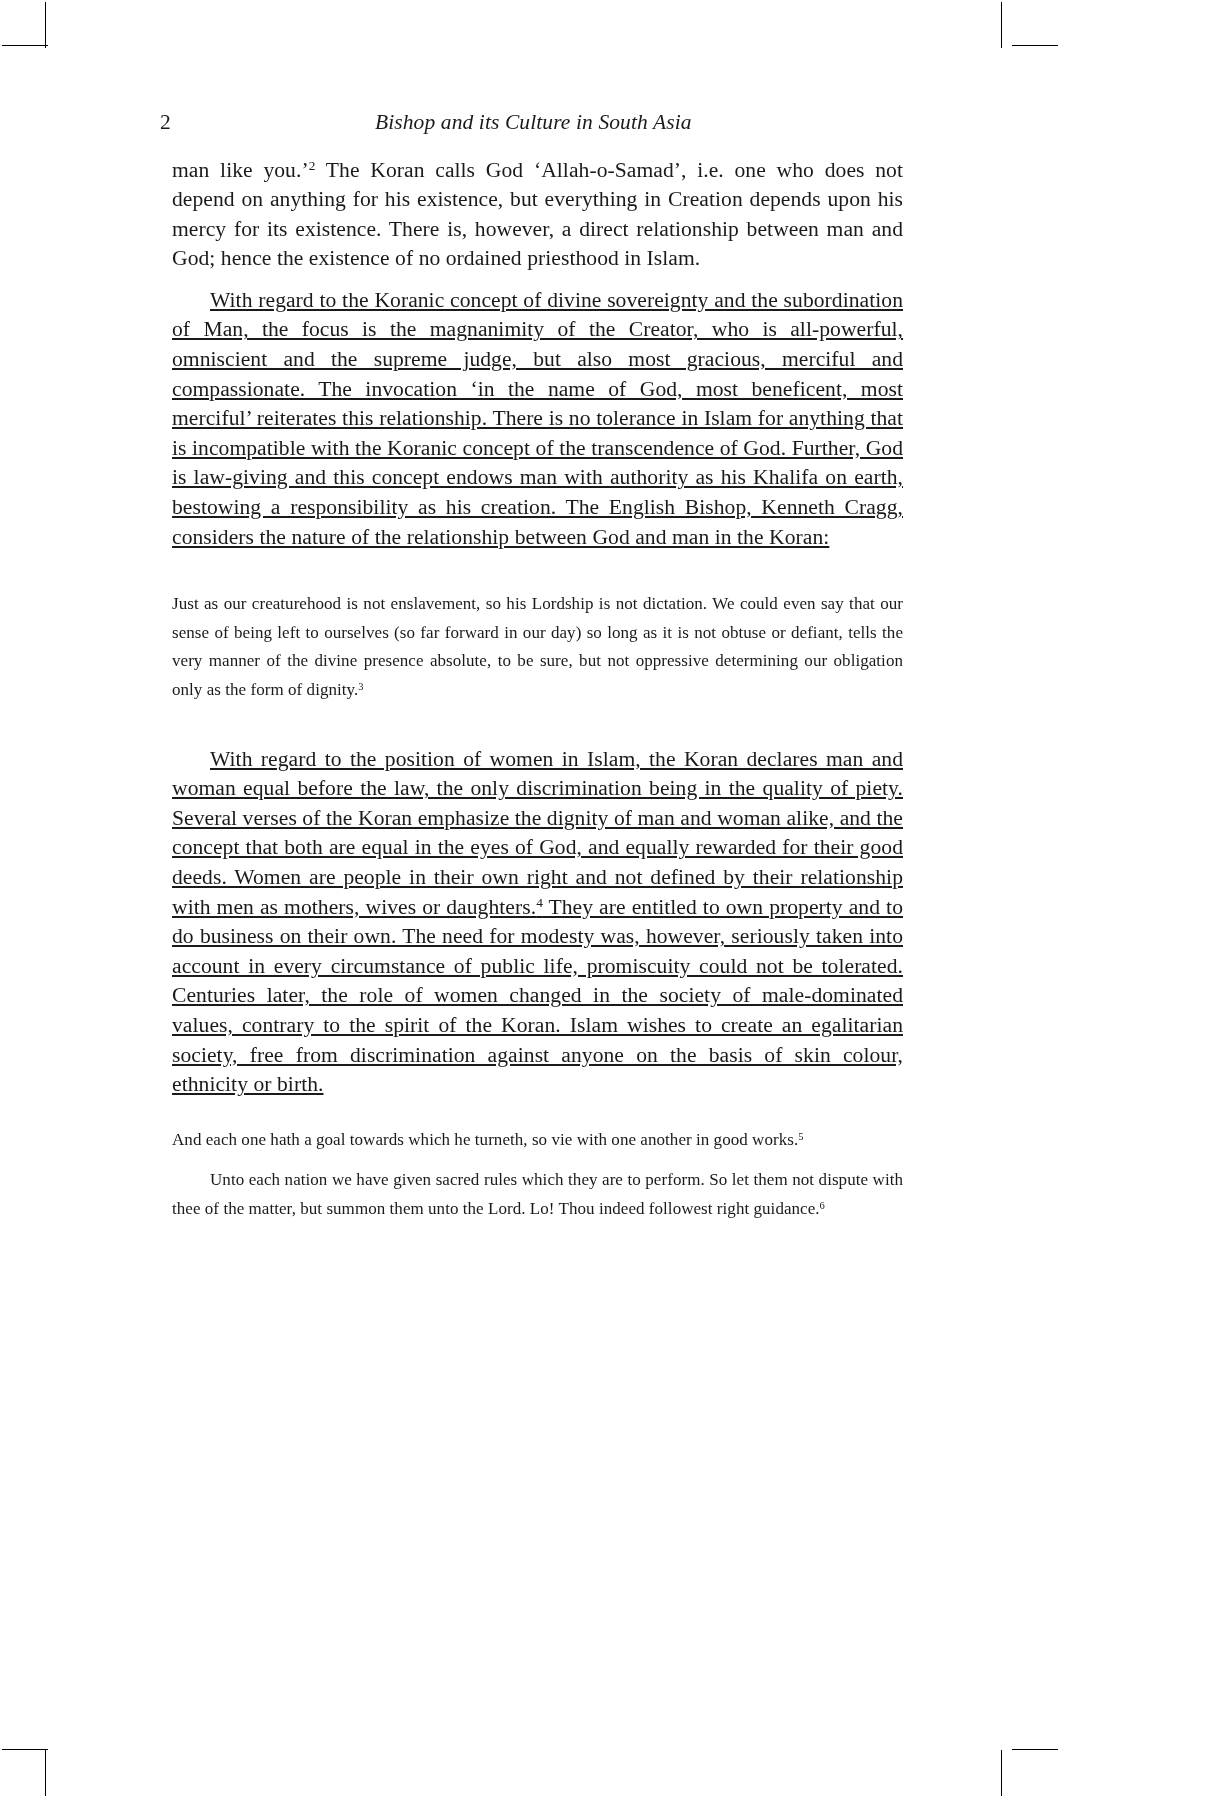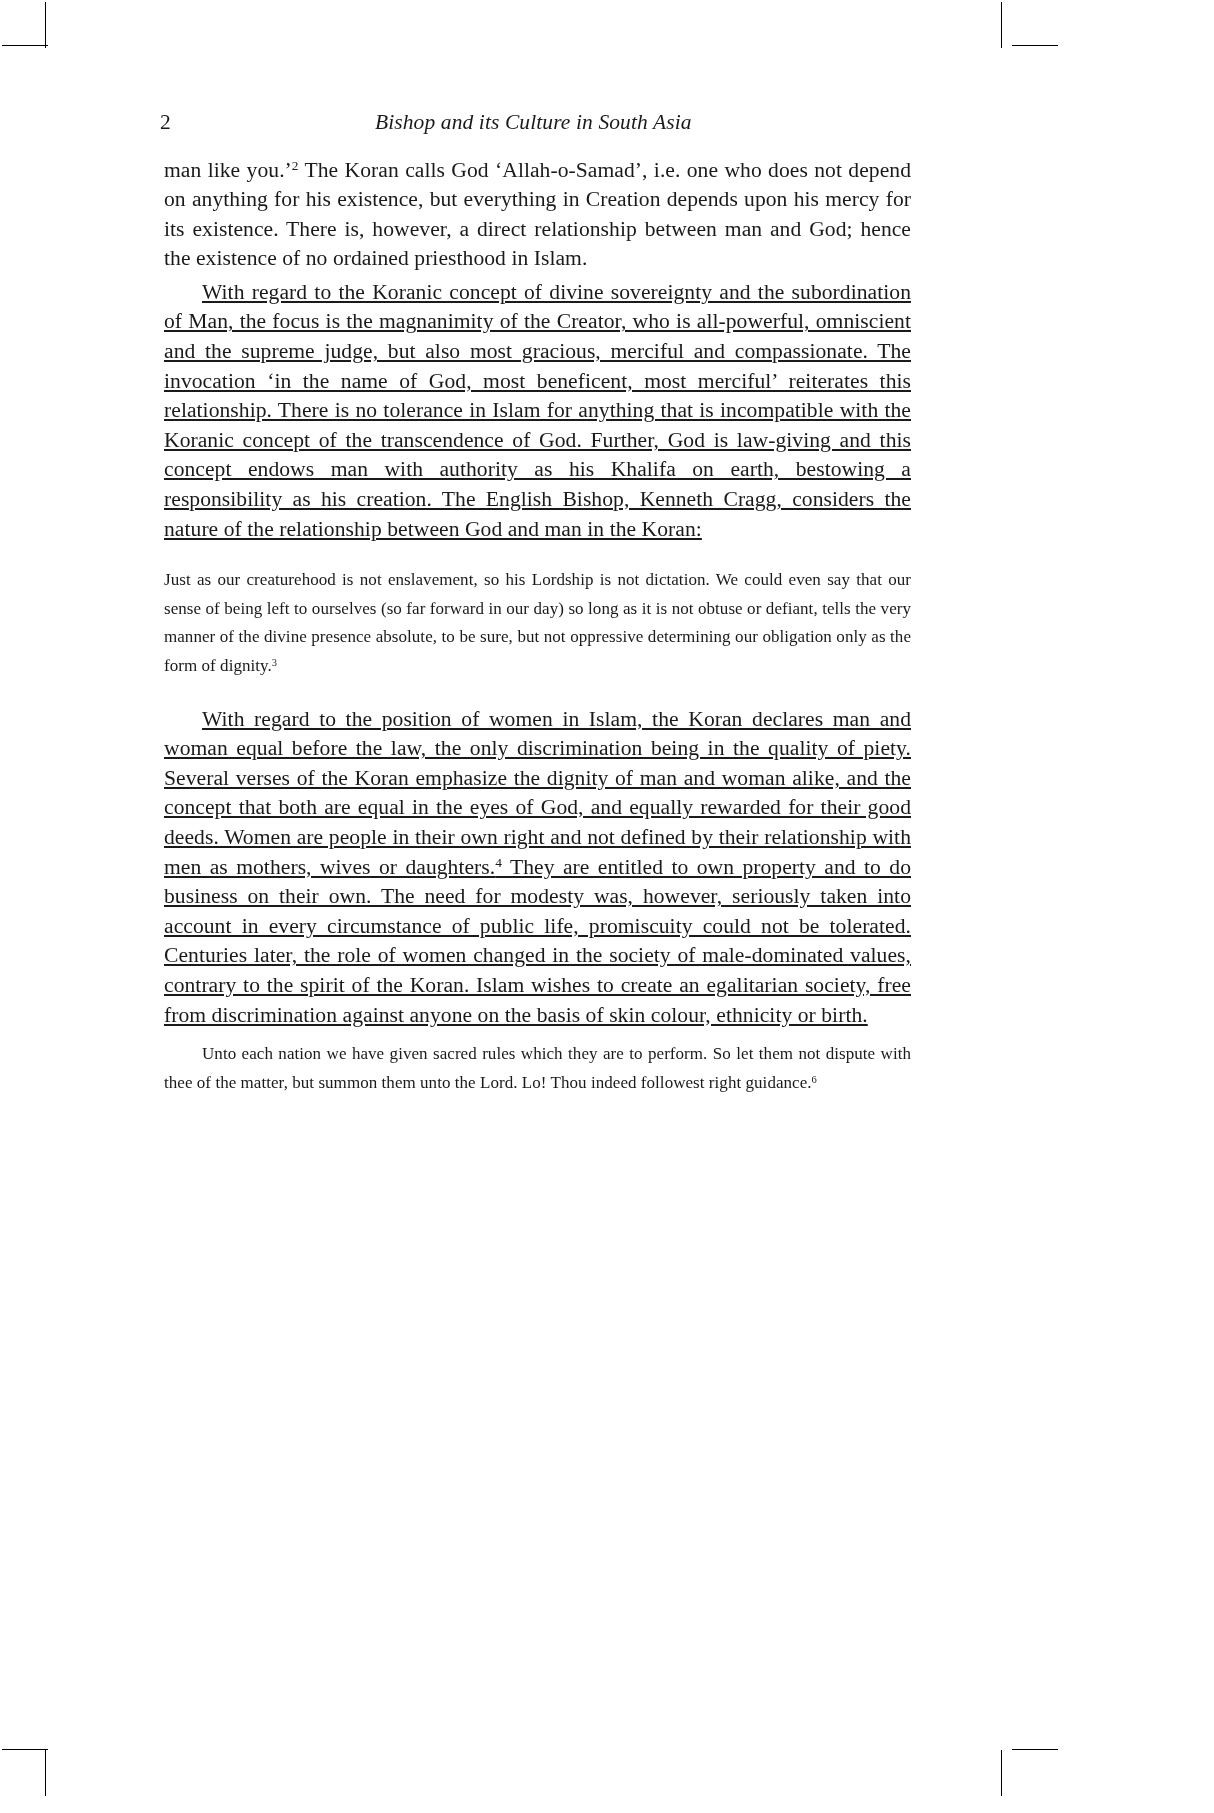--- a/index.html
+++ b/index.html
@@ -56,21 +56,21 @@
     flex: 0 0 auto;
     font-style: normal;
     letter-spacing: 0.2px;
   }
   .head-title {
     font-style: italic;
     letter-spacing: 0.1px;
   }
 
   p {
-    margin: 4px;
+    margin: 12px;
     font-size: 21.6px;
     line-height: 29.6px;
     text-align: justify;
     text-justify: inter-word;
     letter-spacing: 0.05px;
     -webkit-hyphens: none;
     hyphens: none;
   }
   p.body { text-indent: 0; }
   p.body.indent { text-indent: 38px; text-decoration: underline; }
@@ -128,19 +128,22 @@
       <p class="quote"><span>Just as our creaturehood is not enslavement, so his Lordship is not dictation. We could even say that our sense of being left to ourselves (so far forward in our day) so long as it is not obtuse or defiant, tells the very manner of the divine presence absolute, to be sure, but not oppressive determining our obligation only as the form of dignity.</span><sup>3</sup></p>
     </blockquote>
 
     <div class="sp-quote-after"></div>
 
     <p class="body indent"><span>With regard to the position of women in Islam, the Koran declares man and woman equal before the law, the only discrimination being in the quality of piety. Several verses of the Koran emphasize the dignity of man and woman alike, and the concept that both are equal in the eyes of God, and equally rewarded for their good deeds. Women are people in their own right and not defined by their relationship with men as mothers, wives or daughters.</span><sup>4</sup><span> They are entitled to own property and to do business on their own. The need for modesty was, however, seriously taken into account in every circumstance of public life, promiscuity could not be tolerated. Centuries later, the role of women changed in the society of male-dominated values, contrary to the spirit of the Koran. Islam wishes to create an egalitarian society, free from discrimination against anyone on the basis of skin colour, ethnicity or birth.</span></p>
 
 
     <div class="sp-quote-tight"></div>
 
+    <blockquote>
+      <p class="quote"><span>And each one hath a goal towards which he turneth, so vie with one another in good works.</span><sup>5</sup></p>
+    </blockquote>
 
     <blockquote>
       <p class="quote indent last-line-left"><span>Unto each nation we have given sacred rules which they are to perform. So let them not dispute with thee of the matter, but summon them unto the Lord. Lo! Thou indeed followest right guidance.</span><sup>6</sup></p>
     </blockquote>
 
   </div>
 </div>
 
 </body></html>

